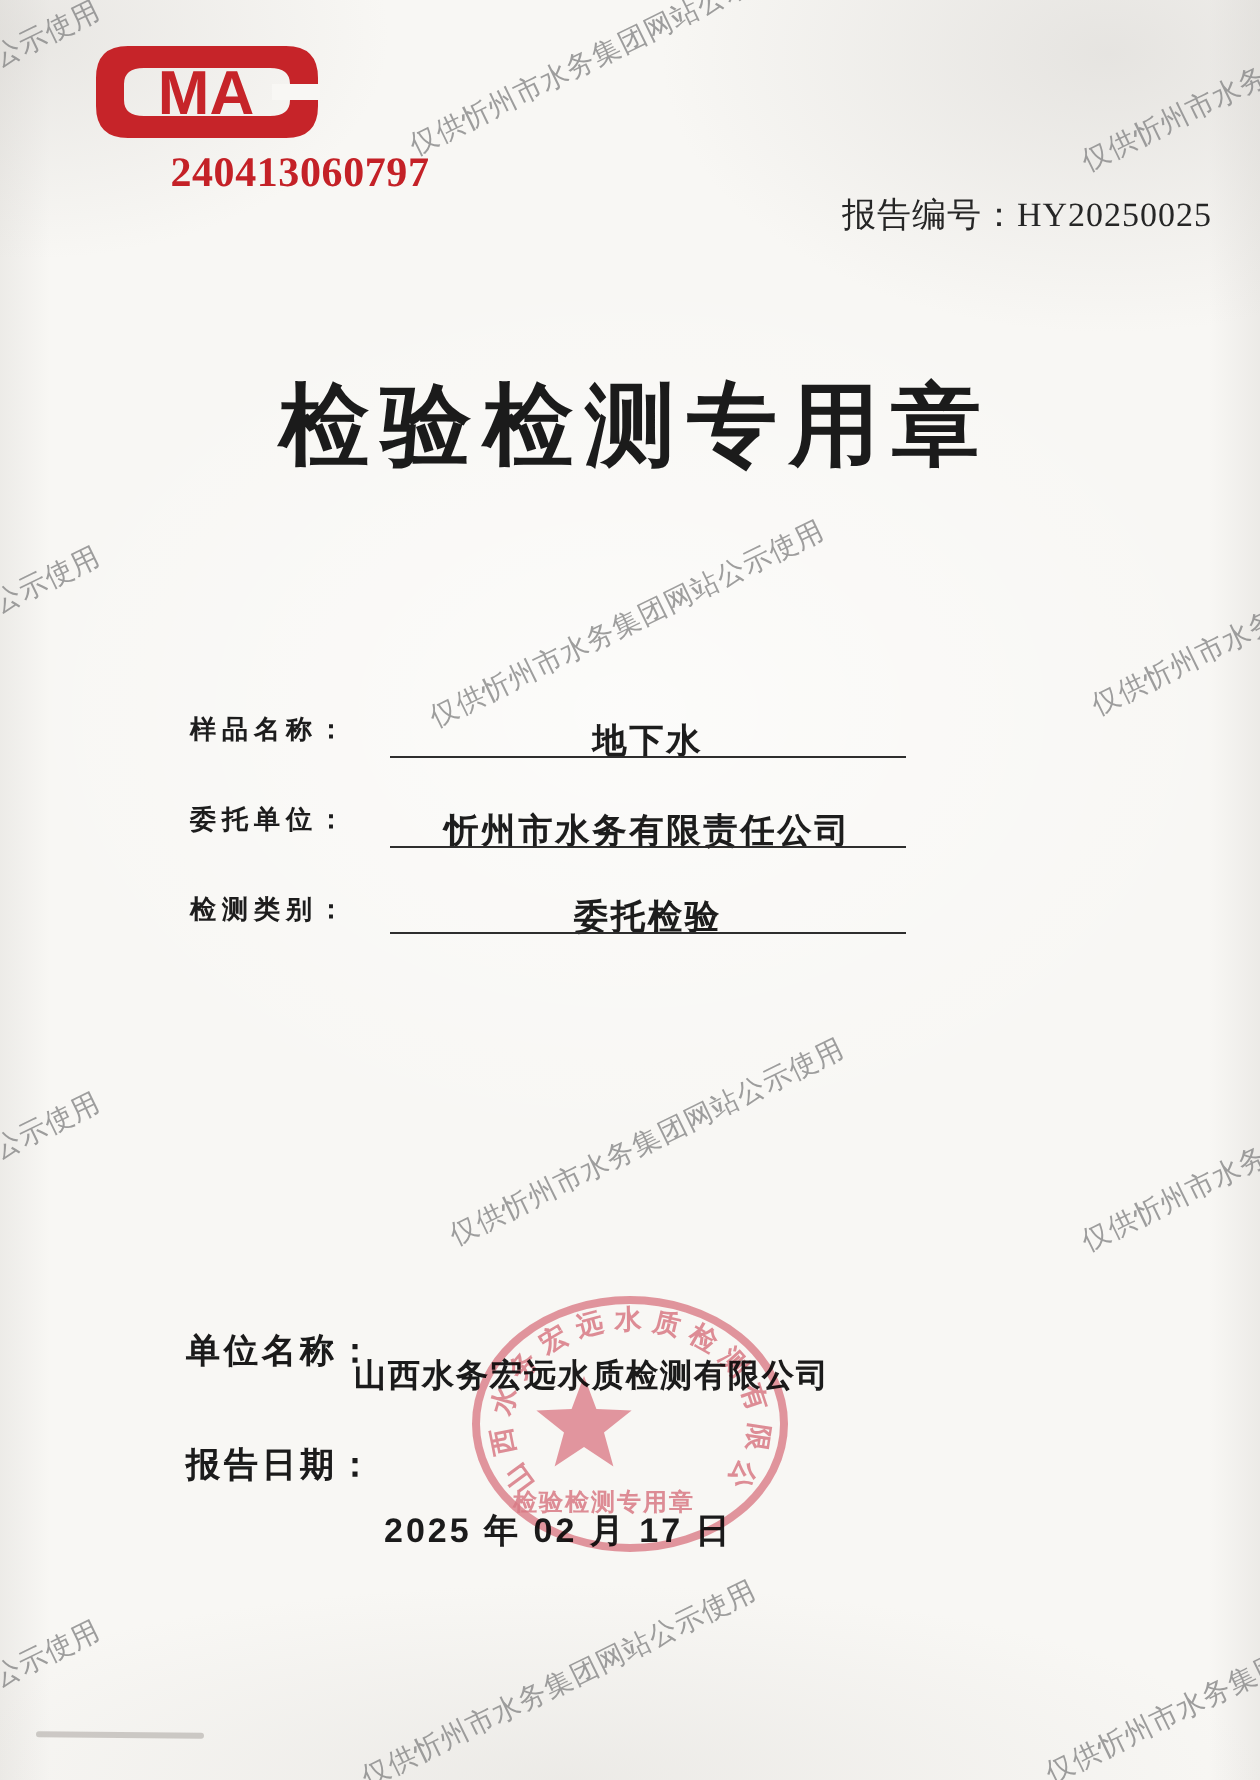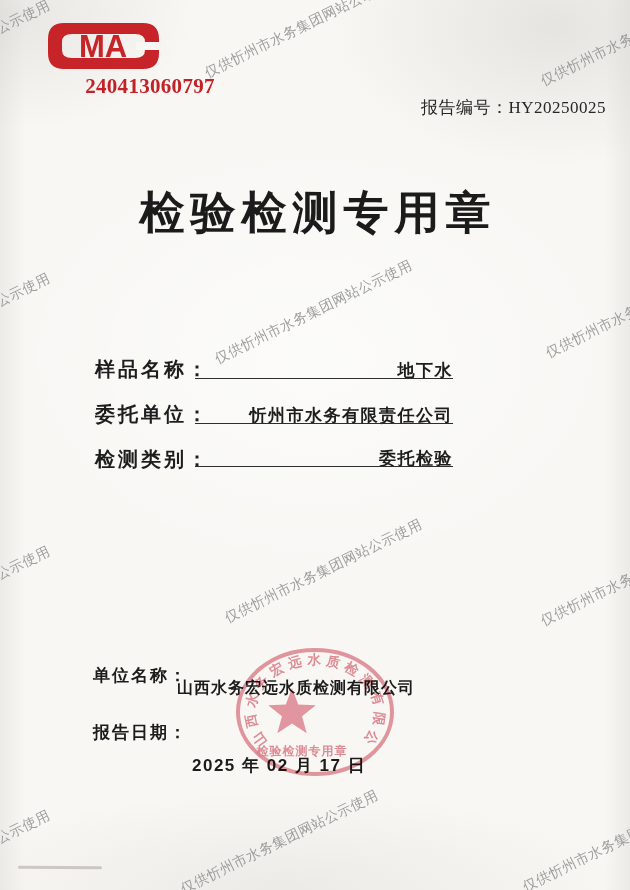--- a/index.html
+++ b/index.html
@@ -37,25 +37,25 @@
   }
   
   .title{
     position:absolute;left:0;right:0;top:183px;z-index:3;
     text-align:center;font-size:45px;font-weight:700;color:#1b1b1b;
     letter-spacing:6px;text-indent:6px;white-space:nowrap;
   }
   
   .f-label{
     position:absolute;left:95px;z-index:3;
-    font-size:20px;font-weight:700;letter-spacing:3px;white-space:nowrap;color:#1d1d1d;
+    font-size:13px;font-weight:700;letter-spacing:3px;white-space:nowrap;color:#1d1d1d;
   }
   .f-line{position:absolute;left:195px;width:258px;height:0;border-bottom:1.5px solid #2e2e2e;z-index:3;}
   .f-value{
-    position:absolute;left:195px;width:258px;z-index:3;text-align:right;
+    position:absolute;left:195px;width:258px;z-index:3;text-align:center;
     font-size:17px;font-weight:700;letter-spacing:1.5px;white-space:nowrap;color:#1d1d1d;
   }
   
   .ft-label{
     position:absolute;left:93px;z-index:3;
     font-size:17px;font-weight:700;letter-spacing:2px;white-space:nowrap;color:#1b1b1b;
   }
   .ft-value{position:absolute;z-index:3;font-weight:700;white-space:nowrap;color:#1b1b1b;}
   .org-value{left:177px;top:678px;font-size:16px;letter-spacing:1px;}
   .date-value{left:192px;top:754px;font-size:17px;letter-spacing:1.5px;}

